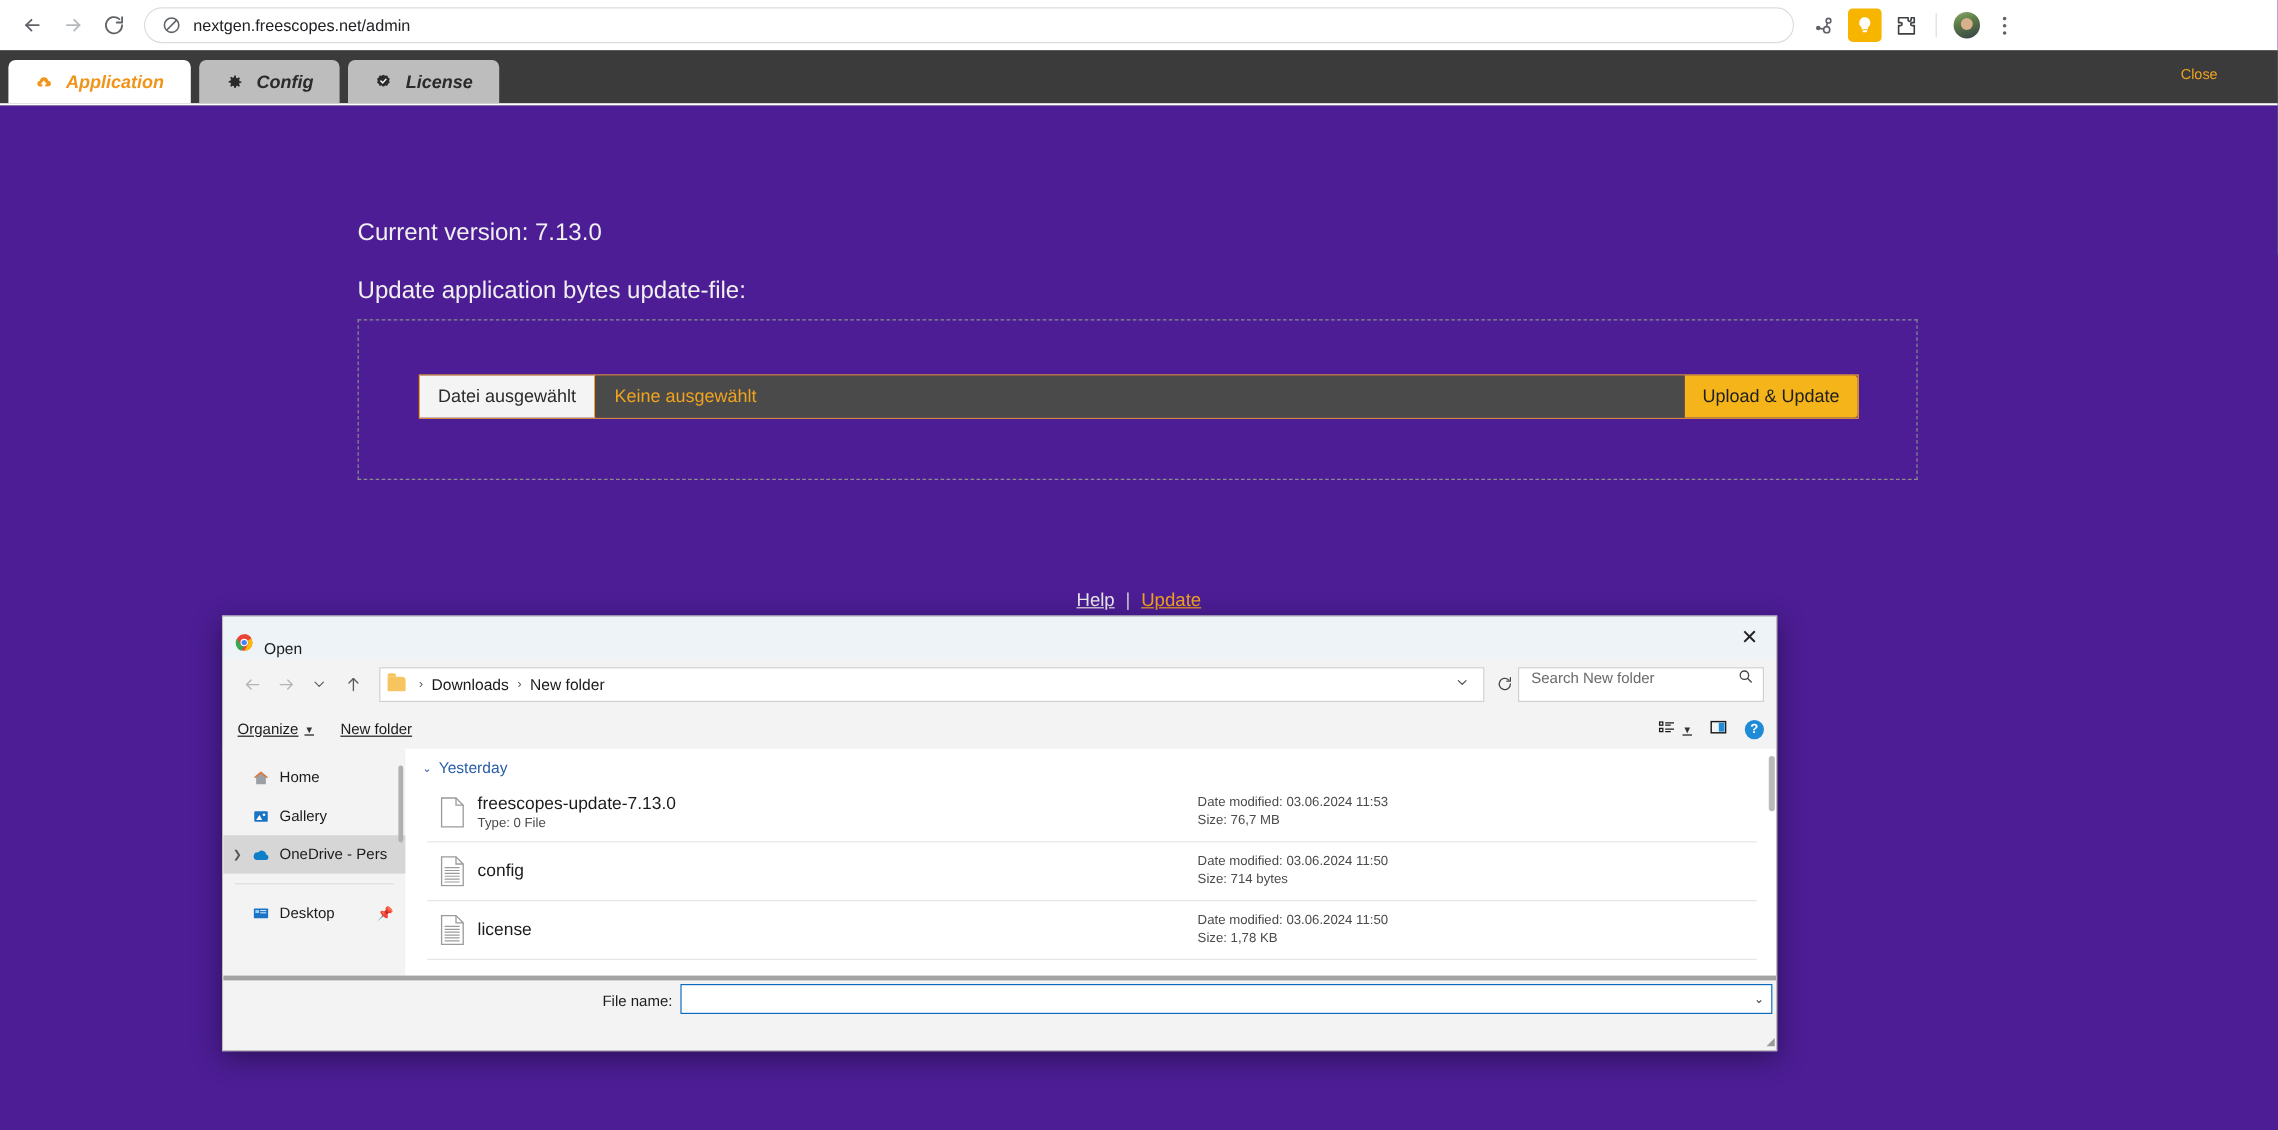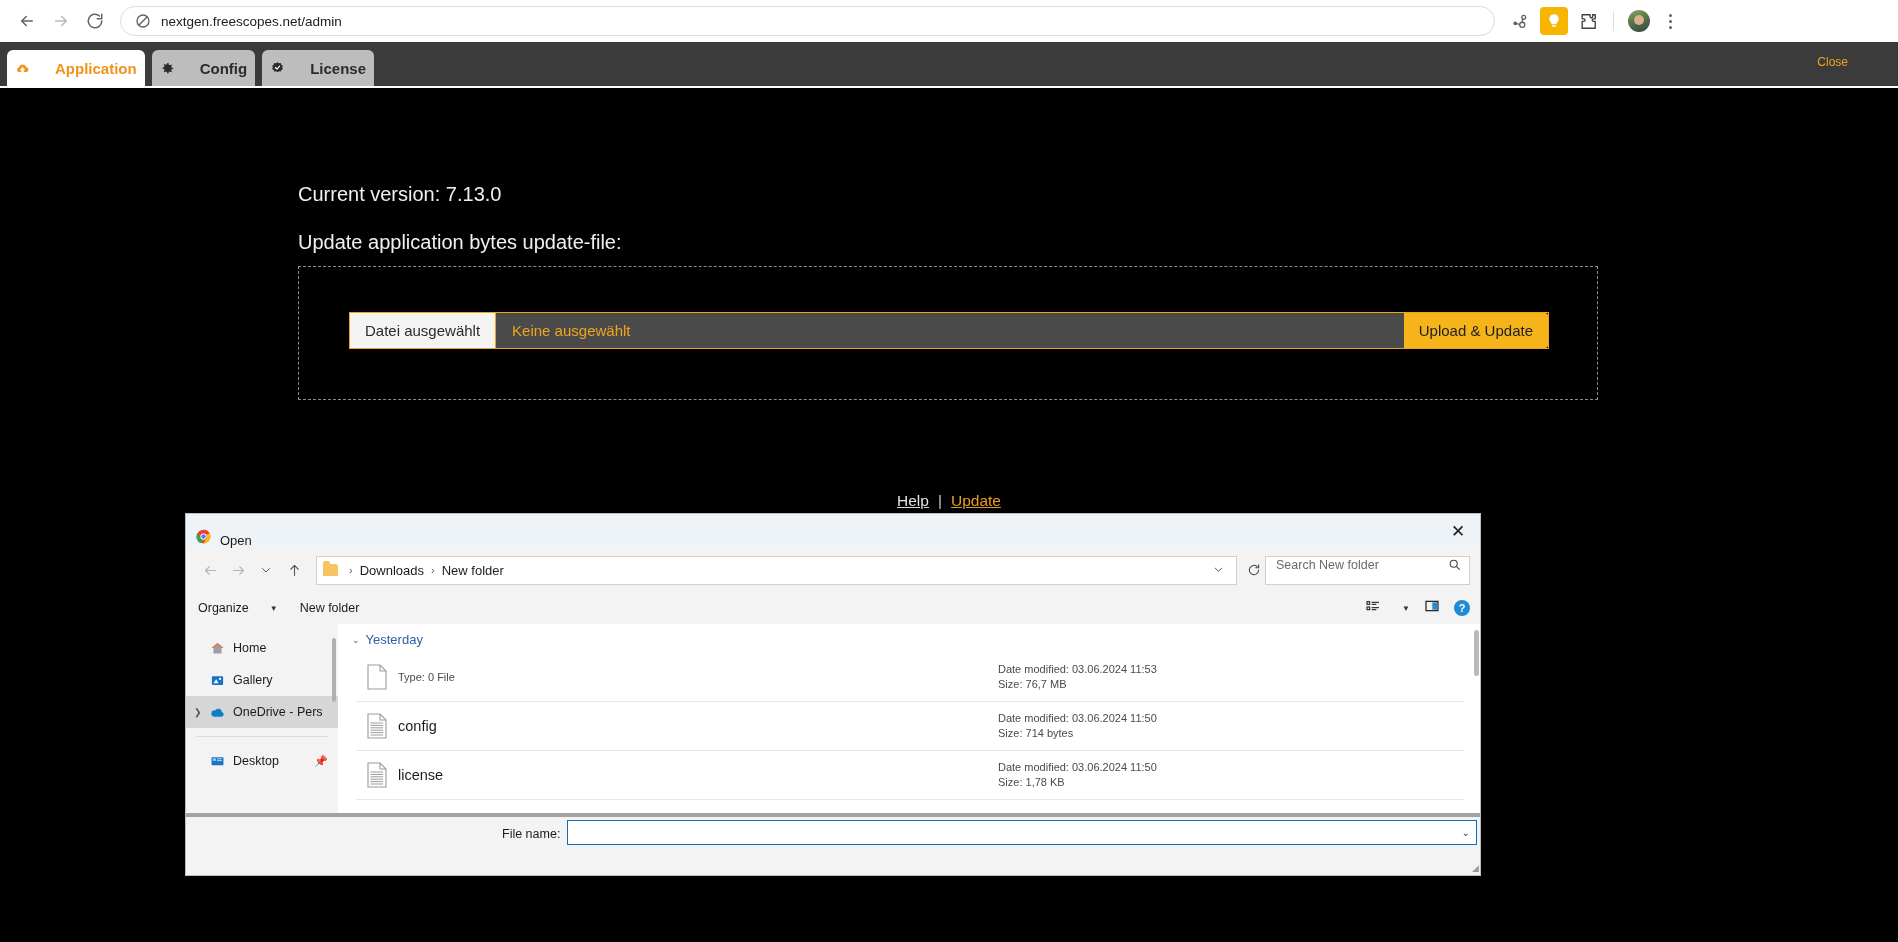--- a/index.html
+++ b/index.html
@@ -56,37 +56,37 @@
     background:#4a4a4a;
   }
   #tabbar{
     position:absolute;left:0;top:0;width:1898px;height:46px;
     background:#3b3b3b;
     display:flex;align-items:flex-end;
     box-sizing:border-box;
     border-bottom:2px solid #ffffff;
   }
   .tab{
-    height:36px;display:flex;align-items:center;gap:25px;
-    padding:0 8px;margin-left:7px;
+    height:36px;display:flex;align-items:center;gap:11px;
+    padding:0 22px;margin-left:7px;
     border-radius:6px 6px 0 0;
     font-size:15px;font-weight:bold;
-    box-sizing:border-box;cursor:pointer;
+    box-sizing:border-box;cursor:pointer;font-style:italic;
   }
   .tab.inactive{background:#bdbdbd;color:#2b2b2b;}
   .tab.active{background:#ffffff;color:#f0941a;}
   .tab .ic{display:flex;align-items:center;}
   #close-link{
     position:absolute;right:50px;top:13px;
     color:#f0a41e;font-size:12px;cursor:pointer;
   }
 
   #content{
     position:absolute;left:0;top:46px;width:1898px;height:854px;
-    background:#000000;color:#e8e8e8;
+    background:#4c1d95;color:#e8e8e8;
   }
   #version-line{position:absolute;left:298px;top:95px;font-size:20px;color:#f0f0f0;}
   #update-label{position:absolute;left:298px;top:143px;font-size:20px;color:#f0f0f0;}
 
   #upload-box{
     position:absolute;left:298px;top:178px;width:1300px;height:134px;
     border:1px dashed #8c8c8c;box-sizing:border-box;
   }
   #file-row{
     position:absolute;left:50px;top:45px;height:37px;width:1200px;
@@ -178,21 +178,21 @@
   #searchbox input{
     border:0;outline:0;flex:1 1 auto;font-size:12.5px;color:#1b1b1b;
     font-family:"Liberation Sans", sans-serif;background:transparent;min-width:0;
   }
   #searchbox input::placeholder{color:#6a6a6a;}
 
   #cmdrow{
     height:32px;display:flex;align-items:center;padding:0 12px;box-sizing:border-box;
     background:#f3f3f3;position:relative;
   }
-  .cmd{font-size:12.5px;color:#1b1b1b;margin-right:22px;cursor:pointer;display:flex;align-items:center;gap:21px;}
+  .cmd{font-size:12.5px;color:#1b1b1b;margin-right:22px;cursor:pointer;display:flex;align-items:center;gap:5px;text-decoration:underline;}
   .cmd .caret{font-size:8px;color:#333;}
   #cmdright{position:absolute;right:10px;top:0;height:32px;display:flex;align-items:center;gap:14px;}
   #help-circ{
     width:16px;height:16px;border-radius:50%;background:#1e8bd6;color:#fff;
     font-size:11px;display:flex;align-items:center;justify-content:center;
     font-weight:bold;cursor:pointer;
   }
 
   #dlg-body{
     position:absolute;left:0;top:110px;width:1296px;height:191px;
@@ -535,20 +535,21 @@
       </div>
 
       <div class="frow">
         <span class="ficon">
           <svg width="22" height="26" viewBox="0 0 22 26">
               <path d="M2 1h12l6 6v18H2z" fill="#ffffff" stroke="#9b9b9b" stroke-width="1.1"></path>
               <path d="M14 1v6h6" fill="none" stroke="#9b9b9b" stroke-width="1.1"></path>
             </svg>
         </span>
         <div class="fmain">
+          <div class="fname">freescopes-update-7.13.0</div>
           <div class="ftype">Type: 0 File</div>
         </div>
         <div class="fmeta">
           <div>Date modified: 03.06.2024 11:53</div>
           <div>Size: 76,7 MB</div>
         </div>
       </div>
 
       <div class="frow">
         <span class="ficon">

